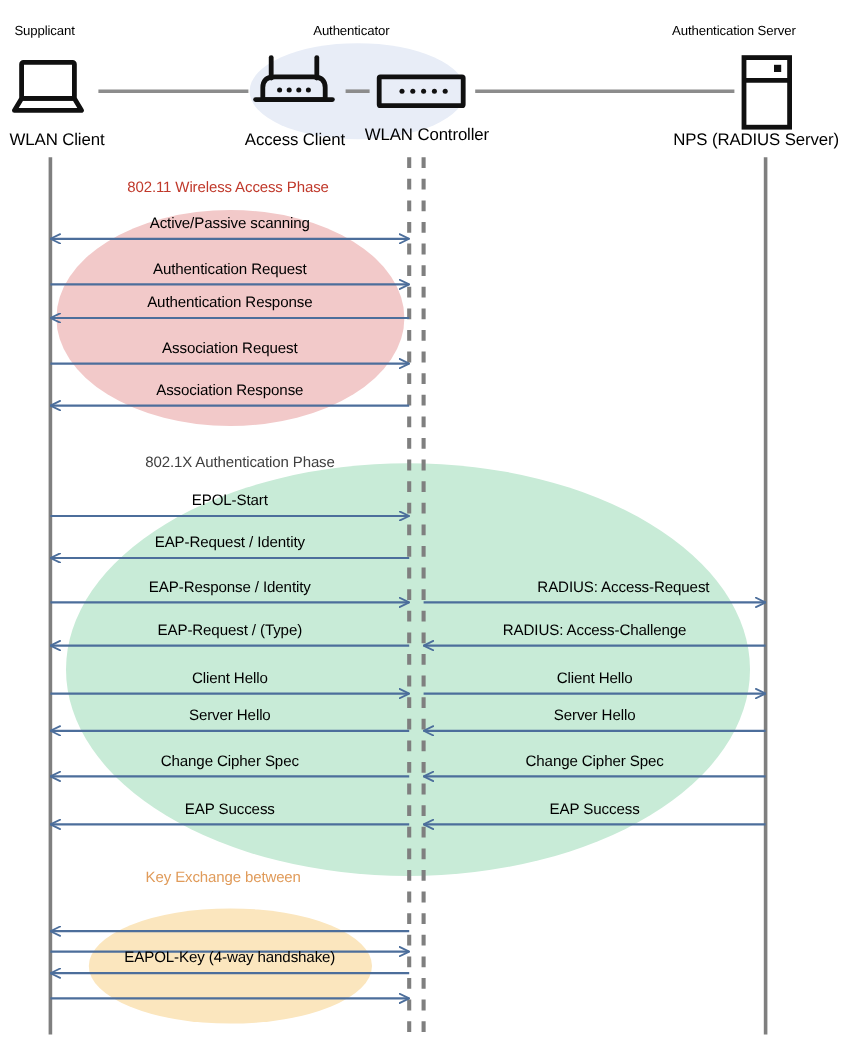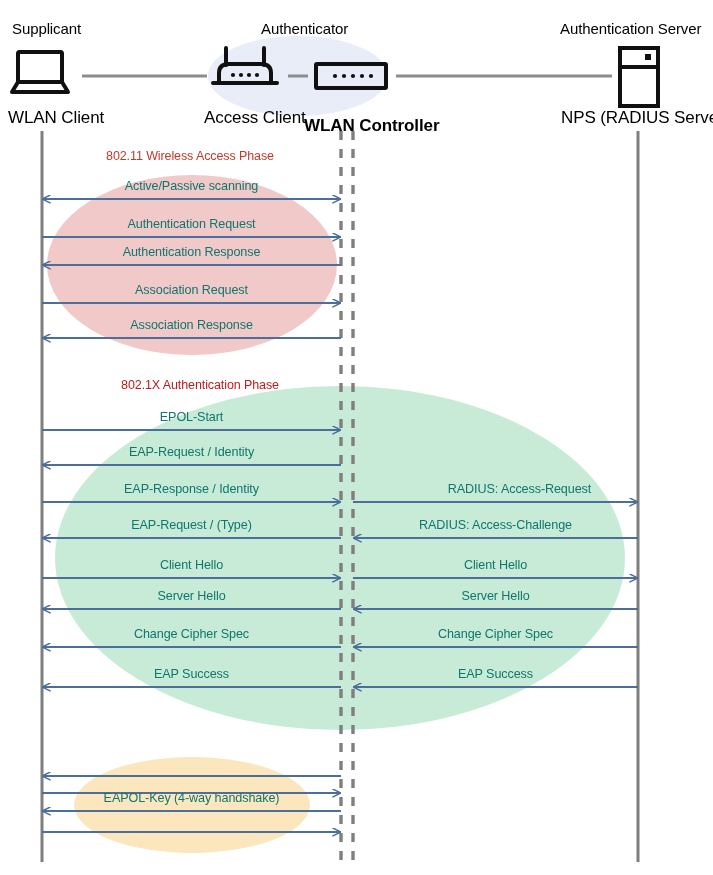--- a/index.html
+++ b/index.html
@@ -19,44 +19,44 @@
   }
   #diagram-svg {
     position: absolute;
     left: 0;
     top: 0;
     width: 713px;
     height: 875px;
   }
   .hdr-label {
     position: absolute;
-    font-size: 15px;
+    font-size: 11px;
     color: #000000;
     white-space: nowrap;
     letter-spacing: -0.1px;
   }
   .node-label {
     position: absolute;
-    font-size: 17px;
+    font-size: 14px;
     color: #000000;
     white-space: nowrap;
     letter-spacing: -0.1px;
   }
   .phase-label {
     position: absolute;
     font-size: 12.5px;
     white-space: nowrap;
     text-align: center;
     letter-spacing: -0.1px;
     line-height: 19px;
   }
   .msg-label {
     position: absolute;
     font-size: 12.6px;
-    color: #0f766e;
+    color: #000000;
     white-space: nowrap;
     text-align: center;
     letter-spacing: -0.1px;
     transform: translateX(-50%);
   }
 </style>
 </head>
 <body>
 
 <div id="canvas">
@@ -156,31 +156,32 @@
         <line x1="42" y1="832" x2="341" y2="832" stroke="#4C6E9B" stroke-width="1.8" marker-end="url(#arrR)"></line>
       </g>
   </svg>
 
   <div class="hdr-label" style="left:12px; top:20px;">Supplicant</div>
   <div class="hdr-label" style="left:261px; top:20px;">Authenticator</div>
   <div class="hdr-label" style="left:560px; top:20px;">Authentication Server</div>
 
   <div class="node-label" style="left:8px; top:108px;">WLAN Client</div>
   <div class="node-label" style="left:204px; top:108px;">Access Client</div>
-  <div class="node-label" style="left:304px; top:116px;font-weight:bold;">WLAN Controller</div>
+  <div class="node-label" style="left:304px; top:104px;">WLAN Controller</div>
   <div class="node-label" style="left:561px; top:108px;">NPS (RADIUS Server)</div>
 
   <div id="overlay-labels">
       <div class="phase-label" style="left: 190px; top: 147px; color: rgb(192, 57, 43); transform: translateX(-50%);">
         <div>802.11 Wireless Access Phase</div>
       </div>
-      <div class="phase-label" style="left: 200px; top: 376px; color: #b91c1c; transform: translateX(-50%);">
+      <div class="phase-label" style="left: 200px; top: 376px; color: #404040; transform: translateX(-50%);">
         <div>802.1X Authentication Phase</div>
       </div>
       <div class="phase-label" style="left: 186px; top: 722px; color: rgb(224, 155, 90); transform: translateX(-50%);">
+        <div>Key Exchange between</div>
       </div>
       <div class="msg-label" style="left: 191.5px; top: 179px;">Active/Passive scanning</div>
       <div class="msg-label" style="left: 191.5px; top: 217px;">Authentication Request</div>
       <div class="msg-label" style="left: 191.5px; top: 245px;">Authentication Response</div>
       <div class="msg-label" style="left: 191.5px; top: 283px;">Association Request</div>
       <div class="msg-label" style="left: 191.5px; top: 318px;">Association Response</div>
       <div class="msg-label" style="left: 191.5px; top: 410px;">EPOL-Start</div>
       <div class="msg-label" style="left: 191.5px; top: 445px;">EAP-Request / Identity</div>
       <div class="msg-label" style="left: 191.5px; top: 482px; text-align: center;">EAP-Response / Identity</div>
       <div class="msg-label" style="left: 495.5px; top: 482px; padding-left: 48px;">RADIUS: Access-Request</div>

